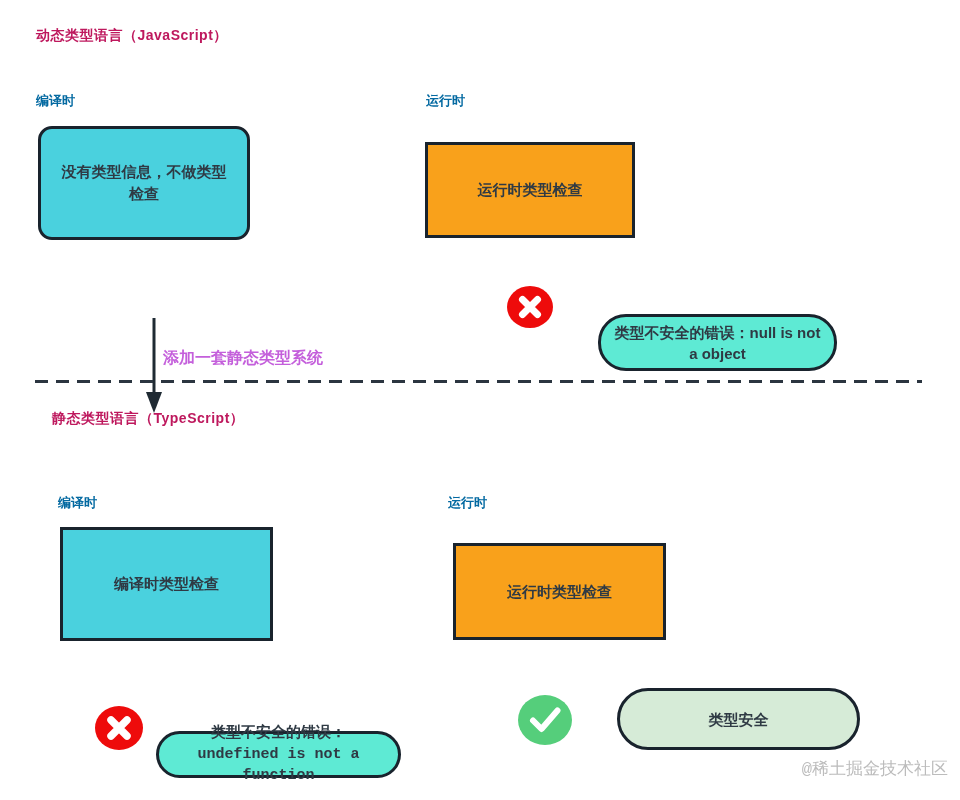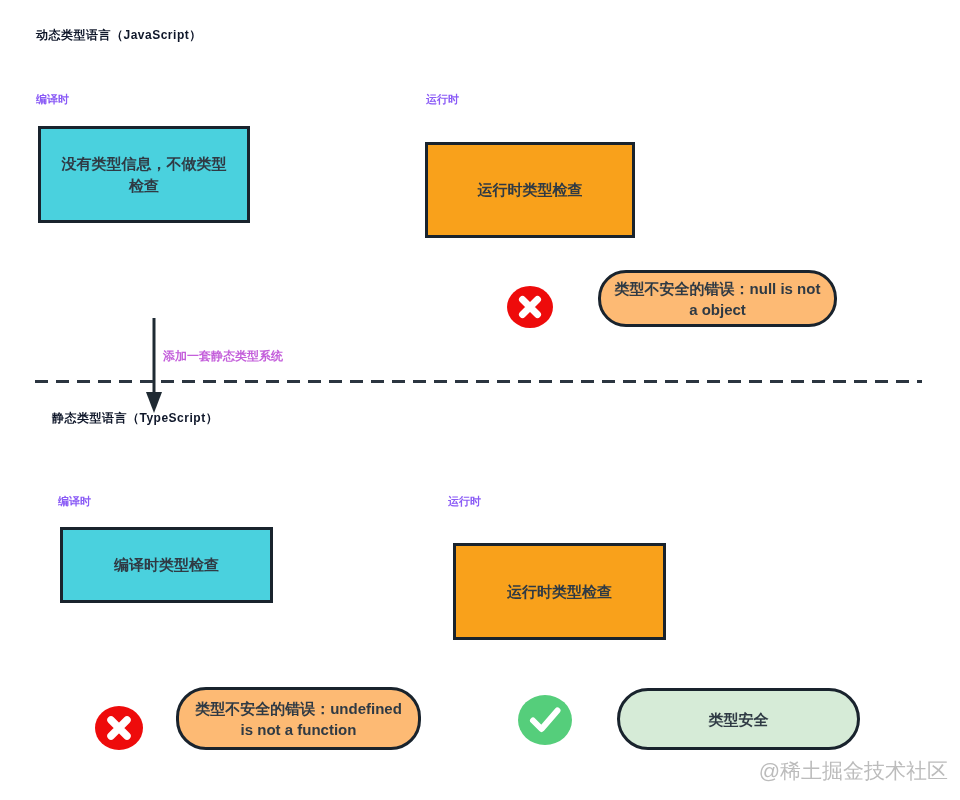--- a/index.html
+++ b/index.html
@@ -7,29 +7,29 @@
     width: 960px; height: 800px;
     background: #ffffff;
     font-family: "Liberation Sans", "DejaVu Sans", sans-serif;
     color: #333333;
     position: relative;
     overflow: hidden;
   }
   .abs { position: absolute; }
 
   .section-title {
-    font-size: 12px;
+    font-size: 14px;
     font-weight: 700;
-    color: #0f172a;
+    color: #be185d;
     letter-spacing: 0.5px;
   }
   .stage-label {
-    font-size: 11px;
+    font-size: 13px;
     font-weight: 600;
-    color: #8b5cf6;
+    color: #0369a1;
   }
   .box {
     box-sizing: border-box;
     border: 3px solid #19232D;
     display: flex;
     align-items: center;
     justify-content: center;
     text-align: center;
     font-size: 15px;
     font-weight: 600;
@@ -44,49 +44,50 @@
     border: 3px solid #19232D;
     display: flex;
     align-items: center;
     justify-content: center;
     text-align: center;
     font-size: 15px;
     font-weight: 600;
     color: #2F3A44;
     line-height: 1.4;
   }
-  .pill.pink  { background: #fdba74; border-radius: 28px; }
+  .pill.pink  { background: #5eead4; border-radius: 28px; margin-top: 44px; }
   .pill.green { background: #D6EBD7; border-radius: 31px; }
 
   .transition-label {
-    font-size: 12px;
+    font-size: 16px;
     font-weight: 700;
     color: #C45FDB;
   }
   .dashed-divider {
     height: 3px;
     background: repeating-linear-gradient(to right,
       #2B3540 0px, #2B3540 13px,
       transparent 13px, transparent 21px);
   }
   .watermark {
-    font-size: 21px;
+    font-size: 17px;
     color: #BCBCBC;
     text-align: right;
+    font-family: Liberation Mono, monospace;
   }
   .icon-wrap { line-height: 0; }
 </style>
 </head>
 <body>
 
 <div class="abs section-title" style="left:36px; top:27px;">动态类型语言（JavaScript）</div>
 
 <div class="abs stage-label" style="left:36px; top:92px;">编译时</div>
 
-<div class="abs box cyan" style="left:38px; top:126px; width:212px; height:97px; padding:0 20px;">
+<div class="abs box cyan" style="left:38px; top:126px; width:212px; height:114px; padding:0 20px;border-radius:14px;">
   <span>没有类型信息，不做类型检查</span>
 </div>
 
 <div class="abs stage-label" style="left:426px; top:92px;">运行时</div>
 
 <div class="abs box orange" style="left:425px; top:126px; width:210px; height:96px; padding:0 16px;">
   <span>运行时类型检查</span>
 </div>
 
 <div class="abs icon-wrap" style="left:507px; top:286px;">
@@ -108,38 +109,38 @@
 </div>
 
 <div class="abs transition-label" style="left:163px; top:348px;">添加一套静态类型系统</div>
 
 <div class="abs dashed-divider" style="left:35px; top:380px; width:887px;"></div>
 
 <div class="abs section-title" style="left:52px; top:410px;">静态类型语言（TypeScript）</div>
 
 <div class="abs stage-label" style="left:58px; top:494px;">编译时</div>
 
-<div class="abs box cyan" style="left:60px; top:527px; width:213px; height:76px; padding:0 16px;">
+<div class="abs box cyan" style="left:60px; top:527px; width:213px; height:114px; padding:0 16px;">
   <span>编译时类型检查</span>
 </div>
 
 <div class="abs stage-label" style="left:448px; top:494px;">运行时</div>
 
 <div class="abs box orange" style="left:453px; top:527px; width:213px; height:97px; padding:0 16px;">
   <span>运行时类型检查</span>
 </div>
 
 <div class="abs icon-wrap" style="left:95px; top:706px;">
   <svg width="48" height="44" viewBox="0 0 48 44">
     <ellipse cx="24" cy="22" rx="24" ry="22" fill="#EE0B0B"></ellipse>
     <path d="M16 14 L32 30 M32 14 L16 30" stroke="#ffffff" stroke-width="7.5" stroke-linecap="round"></path>
   </svg>
 </div>
 
-<div class="abs pill pink" style="left:176px; top:687px; width:245px; height:63px; padding:0 12px; border-radius:30px;">
+<div class="abs pill pink" style="left:156px; top:687px; width:245px; height:47px; padding:0 12px; border-radius:30px;font-family:Liberation Mono, monospace;">
   <span>类型不安全的错误：undefined is not a function</span>
 </div>
 
 <div class="abs icon-wrap" style="left:518px; top:695px;">
   <svg width="54" height="50" viewBox="0 0 54 50">
     <ellipse cx="27" cy="25" rx="27" ry="25" fill="#55CE7B"></ellipse>
     <path d="M15 25.5 L23.5 34 L39.5 15.5" stroke="#ffffff" stroke-width="6" fill="none" stroke-linecap="round" stroke-linejoin="round"></path>
   </svg>
 </div>
 

